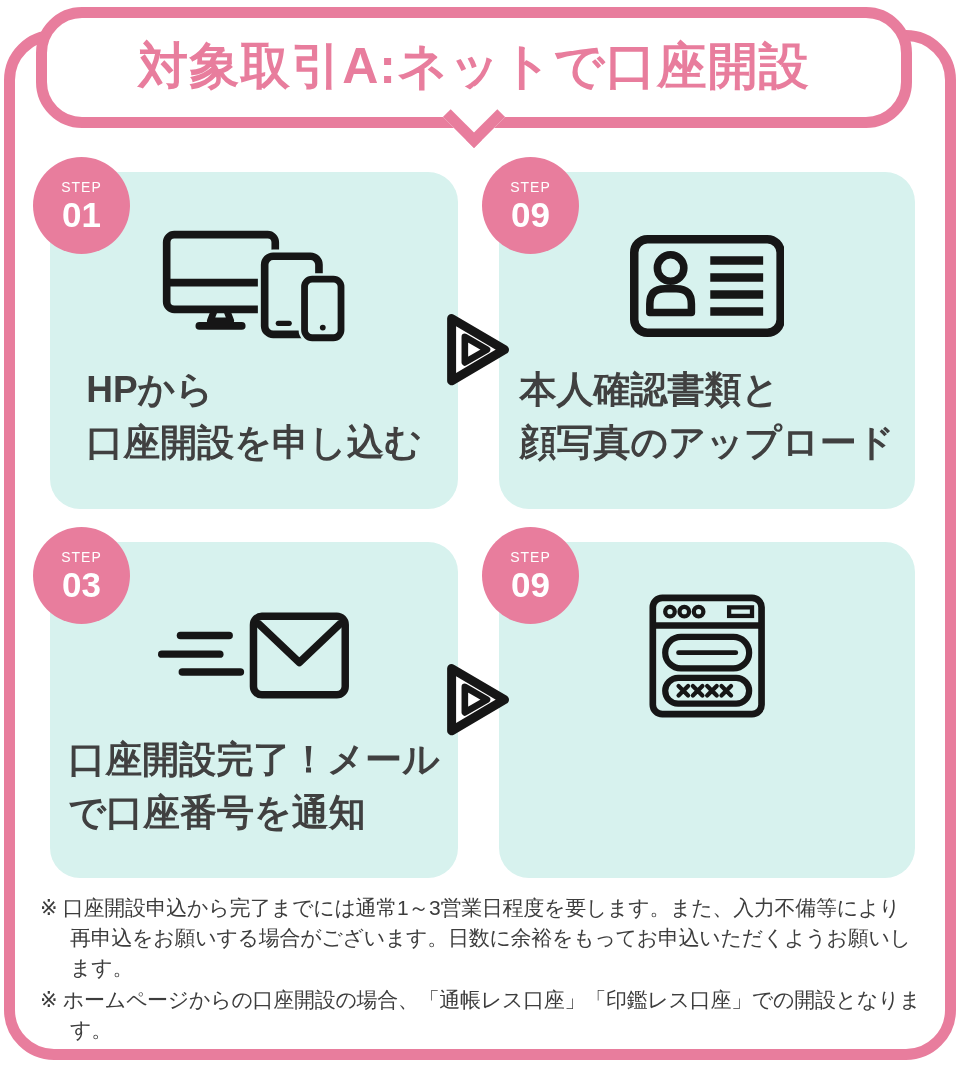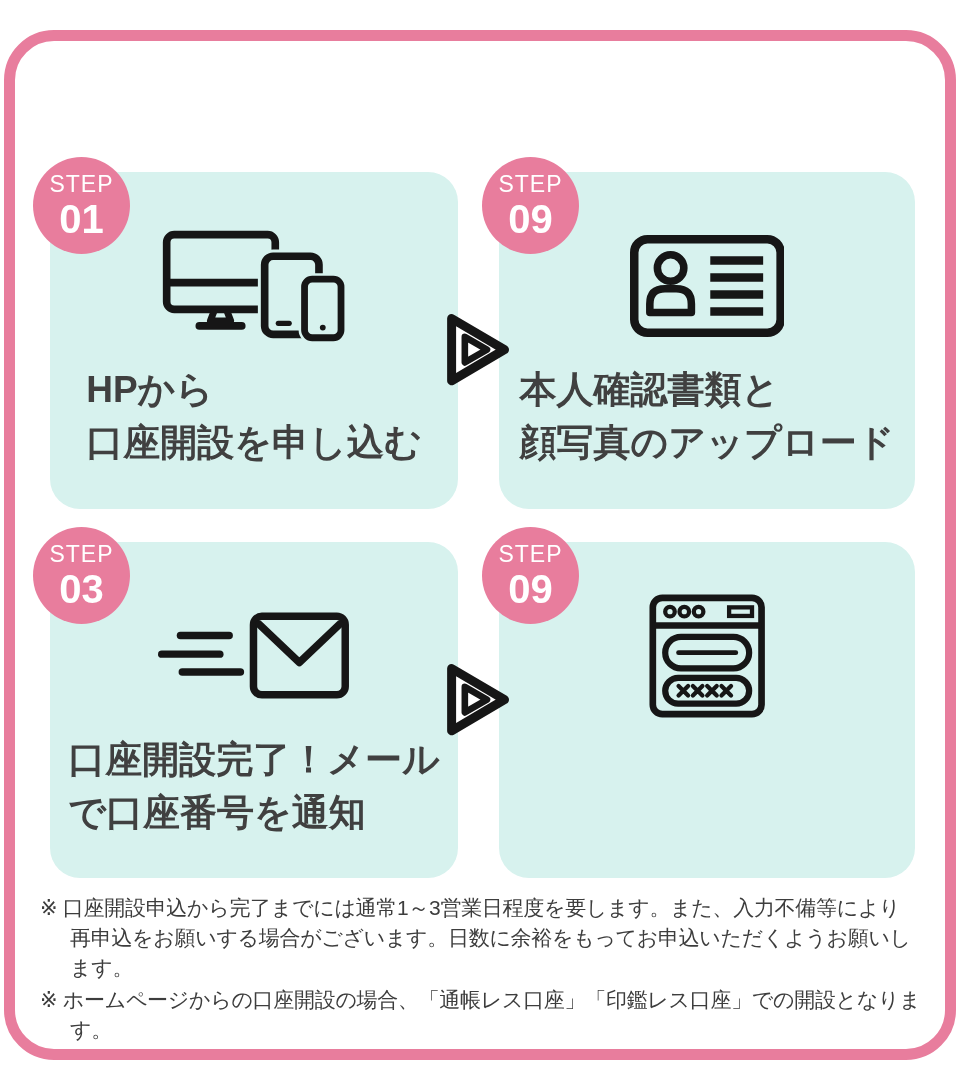--- a/index.html
+++ b/index.html
@@ -25,22 +25,22 @@
   .card{position:absolute;background:var(--teal);border-radius:30px;display:flex;flex-direction:column;
     align-items:center;padding-top:50px;}
   .card-1{left:50px;top:172px;width:408px;height:337px;}
   .card-2{left:499px;top:172px;width:416px;height:337px;}
   .card-3{left:50px;top:542px;width:408px;height:336px;}
   .card-4{left:499px;top:542px;width:416px;height:336px;}
 
   .badge{position:absolute;left:-17px;top:-14px;width:97px;height:97px;border-radius:50%;
     background:var(--pink);color:#fff;display:flex;flex-direction:column;align-items:center;
     justify-content:center;line-height:1;transform:translateY(-1px);}
-  .badge-step{font-size:23px;letter-spacing:1px;font-weight:500;}
-  .badge-num{font-size:40px;font-weight:700;margin-top:3px;}
+  .badge-step{font-size:14px;letter-spacing:1px;font-weight:500;}
+  .badge-num{font-size:35px;font-weight:700;margin-top:3px;}
 
   .icon-wrap{height:128px;display:flex;align-items:center;justify-content:center;color:var(--ink);}
   .ko{stroke:var(--teal);fill:var(--teal);}
   .card-text{margin-top:14px;font-size:37px;font-weight:700;color:var(--text);
     line-height:1.42;white-space:pre-line;}
 
   
   .arrow{position:absolute;z-index:4;color:var(--ink);}
   .arrow-1{left:445px;top:310px;}
   .arrow-2{left:445px;top:660px;}
@@ -51,20 +51,24 @@
   .note{padding-left:30px;text-indent:-30px;white-space:pre-line;}
   .note + .note{margin-top:2px;}
 </style>
 </head>
 <body>
 
 <div class="poster">
 
   <div class="outer-frame"></div>
 
+  <div class="title-bubble">
+    <span class="title-text">対象取引A:ネットで口座開設</span>
+    <div class="speech-tail"></div>
+  </div>
 
   <div class="card card-1">
     <div class="badge">
       <span class="badge-step">STEP</span>
       <span class="badge-num">01</span>
     </div>
     <div class="icon-wrap">
       <svg viewBox="0 0 216 132" height="112" aria-hidden="true">
         <rect x="5.5" y="5.5" width="128" height="88" rx="9" fill="none" stroke="currentColor" stroke-width="9"></rect>
         <line x1="5.5" y1="62" x2="133.5" y2="62" stroke="currentColor" stroke-width="9"></line>

